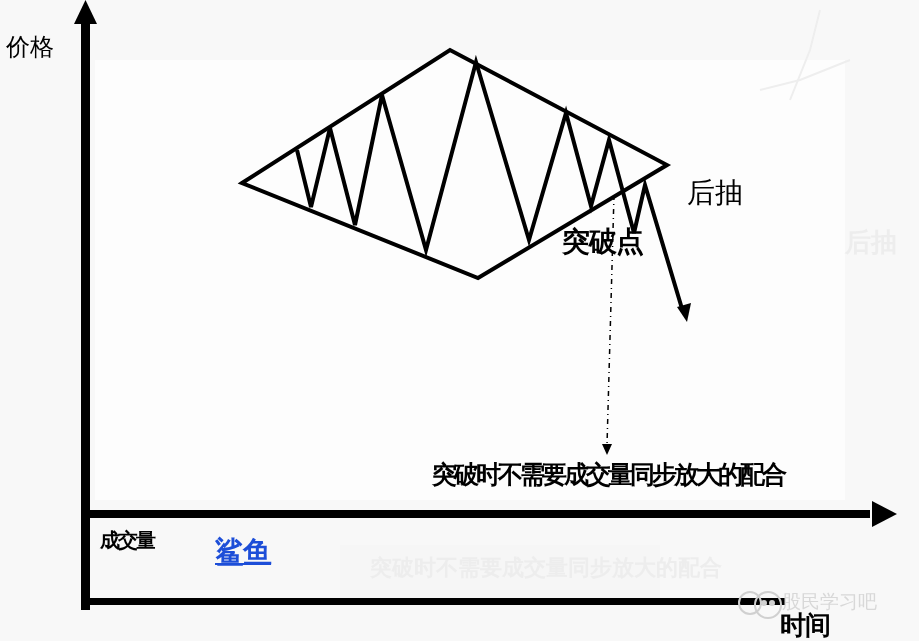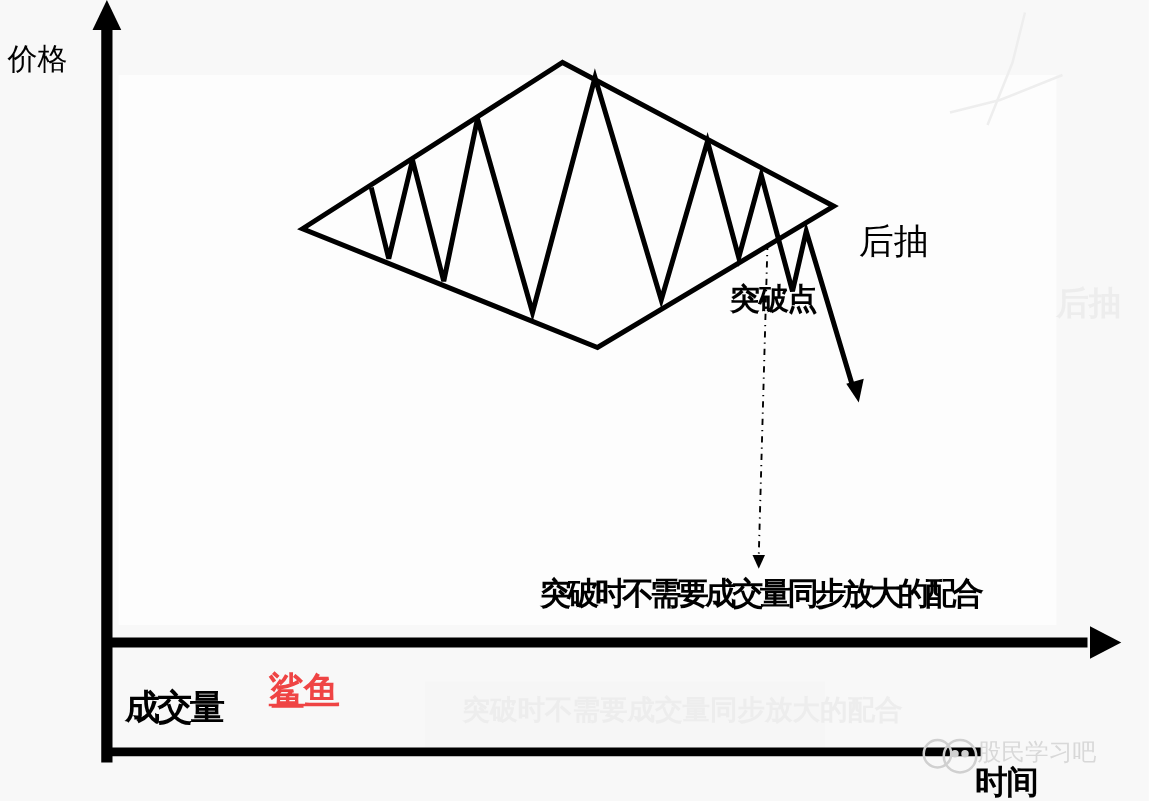--- a/index.html
+++ b/index.html
@@ -70,24 +70,24 @@
       <circle cx="768" cy="605" r="13"></circle>
       <circle cx="764" cy="603" r="2" fill="#d0d0d0"></circle>
       <circle cx="772" cy="603" r="2" fill="#d0d0d0"></circle>
     </g>
   </svg>
 
   <div class="label" style="left:6px;top:31px;font-size:24px;font-weight:normal;letter-spacing:0;">价格</div>
 
   <div class="label" style="left:687px;top:174px;font-size:28px;font-weight:normal;letter-spacing:0;">后抽</div>
 
-  <div class="label" style="left:584px;top:223px;font-size:24px;">突破点</div>
+  <div class="label" style="left:562px;top:223px;font-size:28px;">突破点</div>
 
   <div class="label" style="left:432px;top:458px;font-size:25px;letter-spacing:-3px;">突破时不需要成交量同步放大的配合</div>
 
-  <div class="label" style="left:100px;top:547px;font-size:28px;letter-spacing:-2px;">成交量</div>
+  <div class="label" style="left:100px;top:527px;font-size:20px;letter-spacing:-2px;">成交量</div>
 
-  <div class="label" style="left:215px;top:533px;font-size:29px;color:#ef4444;text-decoration:underline;text-decoration-thickness:2px;">鲨鱼</div>
+  <div class="label" style="left:215px;top:533px;font-size:29px;color:#1d4ed8;text-decoration:underline;text-decoration-thickness:2px;">鲨鱼</div>
 
   <div class="label" style="left:782px;top:589px;font-size:19px;color:#d8d8d8;font-weight:normal;letter-spacing:0;">股民学习吧</div>
 
   <div class="label" style="left:780px;top:608px;font-size:26px;">时间</div>
 </div>
 
 </body></html>

